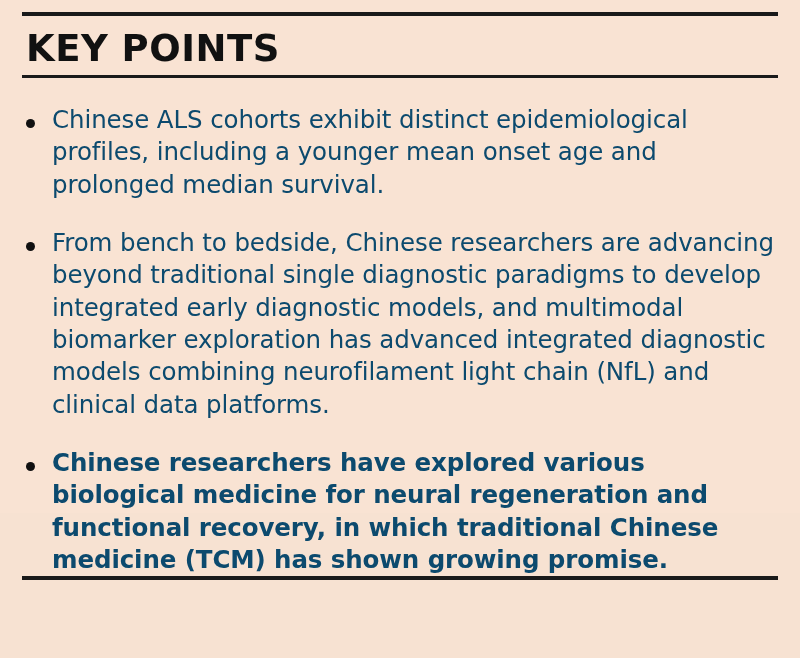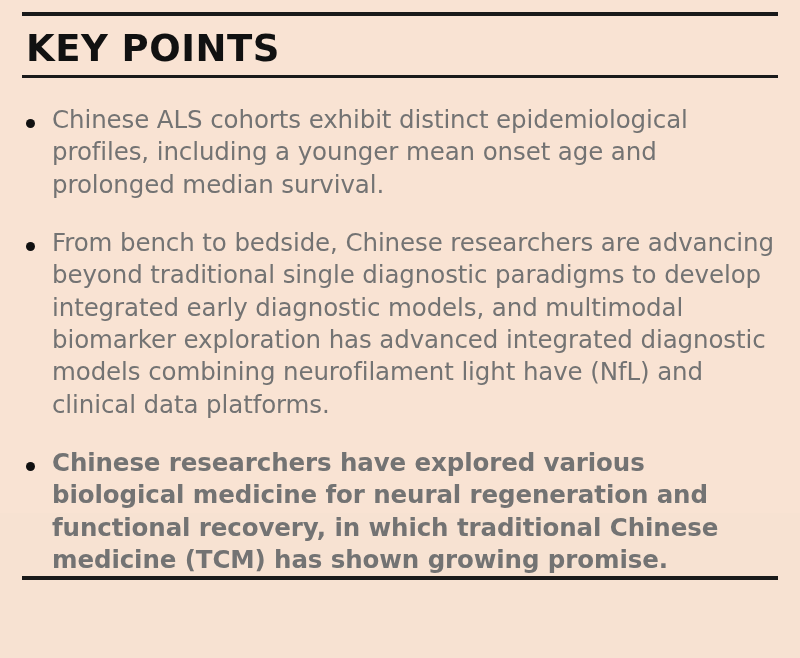--- a/index.html
+++ b/index.html
@@ -73,21 +73,21 @@
   .bullet span {
     display: inline-block;
     width: 9px;
     height: 9px;
     border-radius: 50%;
     background: #111111;
   }
   .point-text {
     font-size: 24.5px;
     line-height: 1.32;
-    color: #737373;
+    color: #0c4a6e;
     letter-spacing: -0.1px;
   }
 </style>
 </head>
 <body>
 
 <div class="keypoints-box">
 
   <div class="rule rule-top"></div>
 
@@ -95,21 +95,21 @@
 
   <div class="rule rule-under-title"></div>
 
   <ul class="points">
     <li class="point">
       <div class="bullet"><span></span></div>
       <div class="point-text">Chinese ALS cohorts exhibit distinct epidemiological profiles, including a younger mean onset age and prolonged median survival.</div>
     </li>
     <li class="point">
       <div class="bullet"><span></span></div>
-      <div class="point-text">From bench to bedside, Chinese researchers are advancing beyond traditional single diagnostic paradigms to develop integrated early diagnostic models, and multimodal biomarker exploration has advanced integrated diagnostic models combining neurofilament light have (NfL) and clinical data platforms.</div>
+      <div class="point-text">From bench to bedside, Chinese researchers are advancing beyond traditional single diagnostic paradigms to develop integrated early diagnostic models, and multimodal biomarker exploration has advanced integrated diagnostic models combining neurofilament light chain (NfL) and clinical data platforms.</div>
     </li>
     <li class="point">
       <div class="bullet"><span></span></div>
       <div class="point-text">Chinese researchers have explored various biological medicine for neural regeneration and functional recovery, in which traditional Chinese medicine (TCM) has shown growing promise.</div>
     </li>
   </ul>
 
   <div class="rule rule-bottom"></div>
 
 </div>

